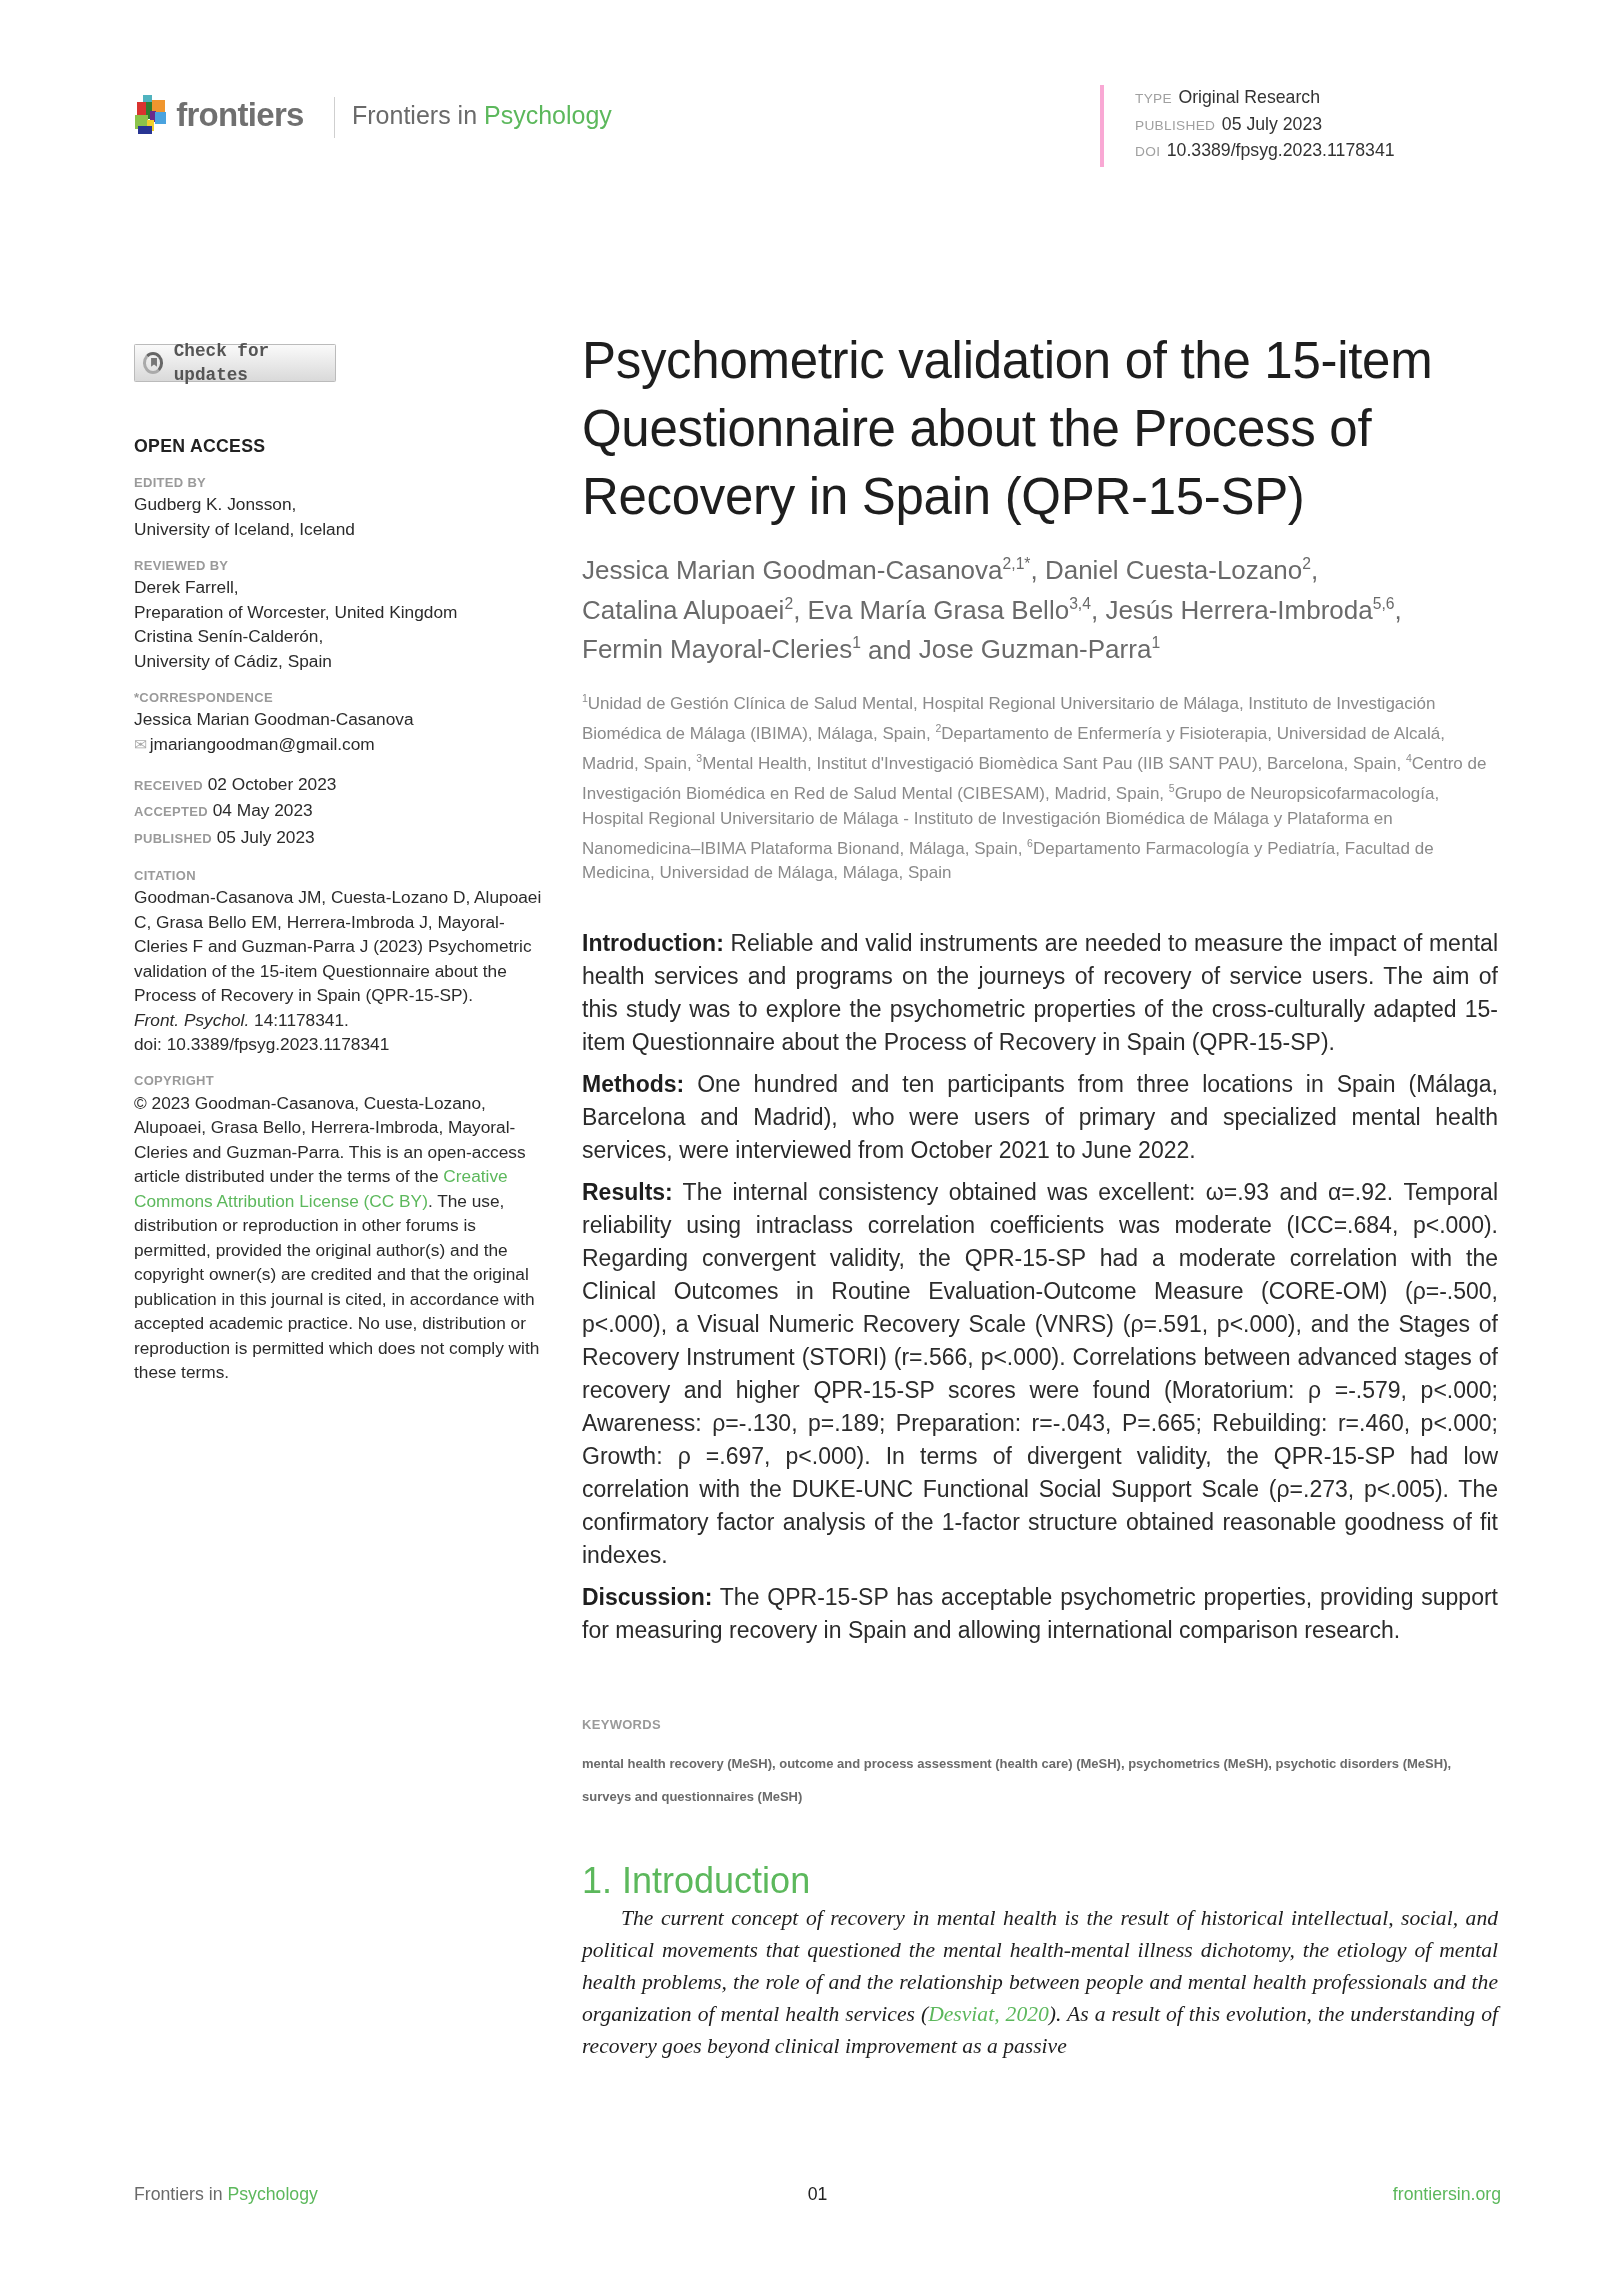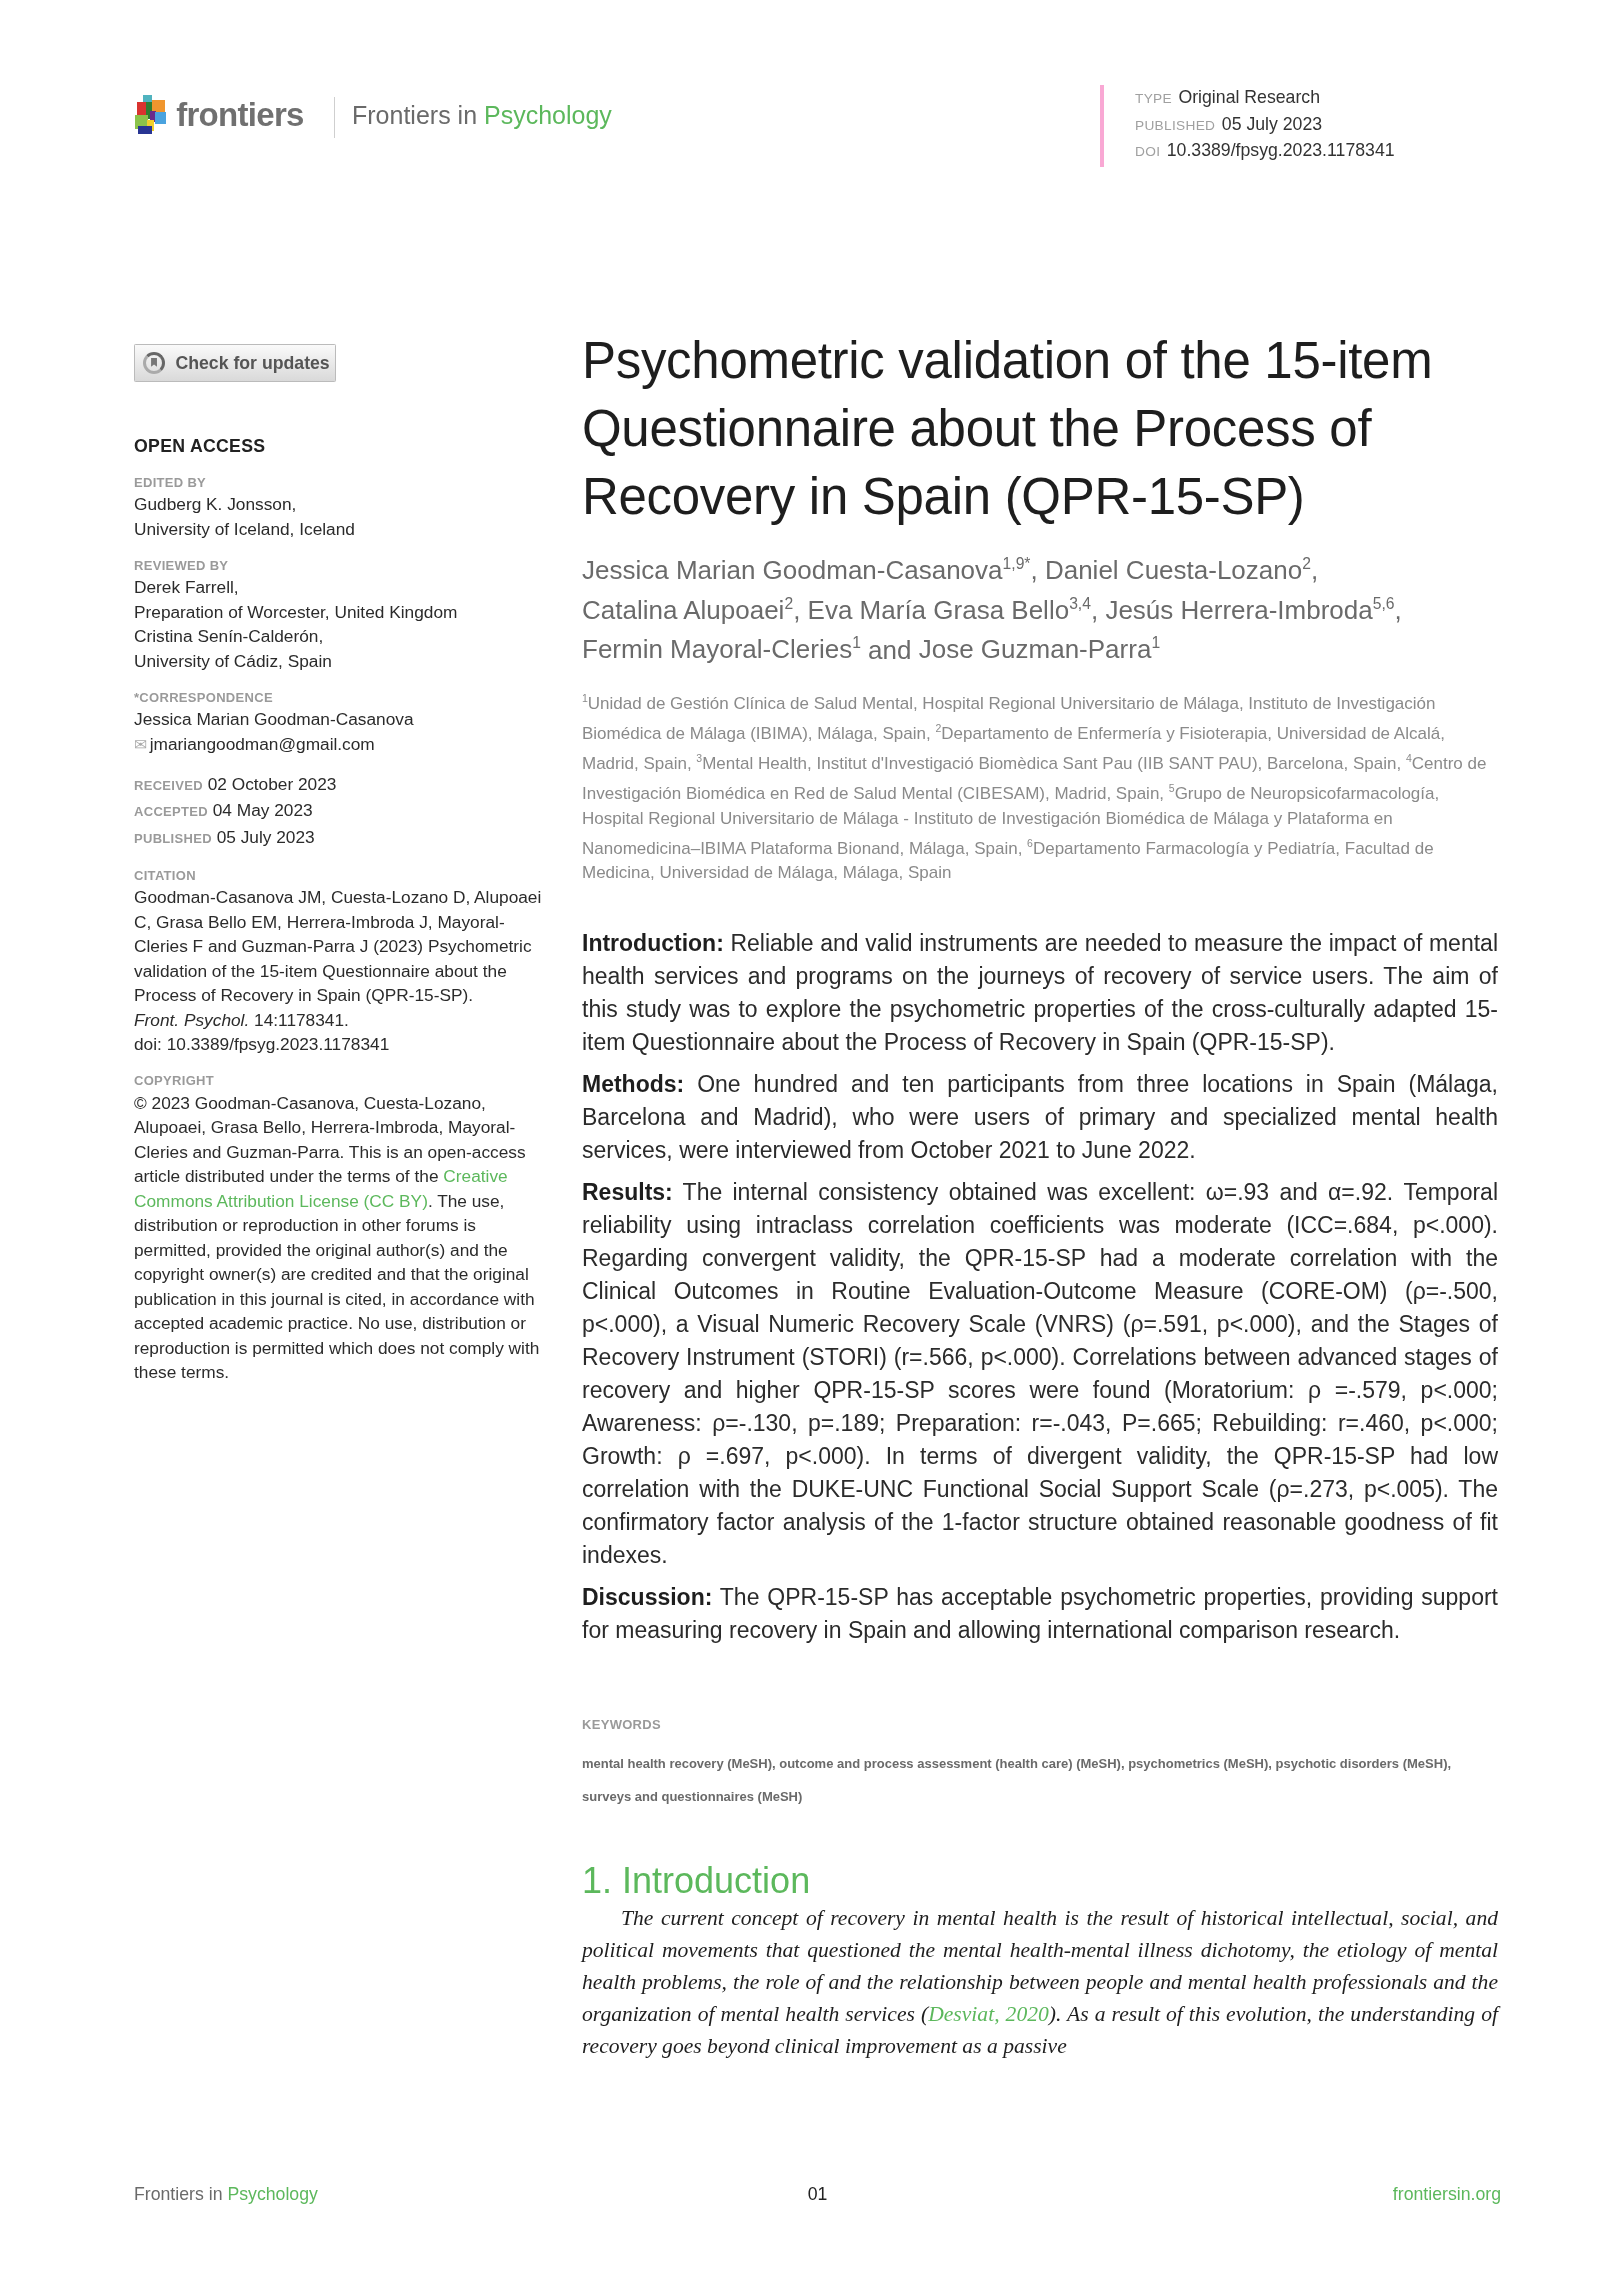--- a/index.html
+++ b/index.html
@@ -13,21 +13,21 @@
   .logo-sep { position: absolute; left: 334px; top: 97px; width: 1.3px; height: 41px; background: #cfcfcf; }
   .journal-name { position: absolute; left: 352px; top: 101px; font-size: 25px; color: #6a6a6a; }
   .journal-name .accent { color: #5cb85c; }
 
   .meta-top { position: absolute; left: 1100px; top: 85px; border-left: 4px solid #f9a8d4; padding-left: 31px; height: 82px; }
   .meta-row { font-size: 17.7px; line-height: 25.5px; color: #333; white-space: nowrap; }
   .meta-row .lbl { color: #a0a0a0; font-size: 13.7px; letter-spacing: 0.3px; margin-right: 6.5px; }
 
   
   .sidebar { position: absolute; left: 134px; top: 344px; width: 419px; font-size: 17.3px; line-height: 24.5px; color: #2b2b2b; }
-  .cfu { width: 200px; height: 36px; border: 0.7px solid #bbb; background: linear-gradient(#fafafa, #d9d9d9); display: flex; align-items: center; border-radius: 1.3px; }
+  .cfu { width: 200px; height: 36px; border: 0.7px solid #bbb; background: linear-gradient(#fafafa, #d9d9d9); display: flex; align-items: center; border-radius: 1.3px; font-family: Liberation Mono, monospace; }
   .cfu-icon { width: 22px; height: 22px; margin-left: 7.9px; border-radius: 50%; border: 3.3px solid #666; border-left-color: #aaa; border-bottom-color: #aaa; box-sizing: border-box; position: relative; }
   .cfu-icon::after { content: ""; position: absolute; left: 5.2px; top: 2.6px; width: 5.9px; height: 9.2px; background: #777; clip-path: polygon(0 0, 100% 0, 100% 100%, 50% 75%, 0 100%); }
   .cfu-label { font-size: 17.7px; color: #555; margin-left: 10.5px; font-weight: bold; }
   .open-access { margin-top: 52px; font-weight: bold; font-size: 17.7px; color: #222; letter-spacing: 0.3px; }
   .sb-label { font-size: 13px; color: #9a9a9a; font-weight: bold; letter-spacing: 0.3px; margin-top: 14.4px; line-height: 19.6px; }
   .sb-text { font-size: 17.3px; line-height: 24.5px; color: #2b2b2b; }
   .sb-inline-lbl { font-size: 13px; color: #9a9a9a; font-weight: bold; letter-spacing: 0.3px; }
   .email-icon { color: #aaa; font-size: 15.7px; margin-right: 2.6px; }
   .link { color: #5cb85c; }
   .dates { margin-top: 14.4px; }
@@ -122,21 +122,21 @@
   <div class="sb-label">COPYRIGHT</div>
   <div class="sb-text">
     <span>© 2023 Goodman-Casanova, Cuesta-Lozano, Alupoaei, Grasa Bello, Herrera-Imbroda, Mayoral-Cleries and Guzman-Parra. This is an open-access article distributed under the terms of the </span><span class="link">Creative Commons Attribution License (CC BY)</span><span>. The use, distribution or reproduction in other forums is permitted, provided the original author(s) and the copyright owner(s) are credited and that the original publication in this journal is cited, in accordance with accepted academic practice. No use, distribution or reproduction is permitted which does not comply with these terms.</span>
   </div>
 </div>
 
 <div class="main">
   <h1 class="title">Psychometric validation of the 15-item Questionnaire about the Process of Recovery in Spain (QPR-15-SP)</h1>
 
   <div class="authors">
-    <span><span>Jessica Marian Goodman-Casanova</span><sup>1,9*</sup></span><span>, </span><span><span>Daniel Cuesta-Lozano</span><sup>2</sup></span><span>, </span><br>
+    <span><span>Jessica Marian Goodman-Casanova</span><sup>2,1*</sup></span><span>, </span><span><span>Daniel Cuesta-Lozano</span><sup>2</sup></span><span>, </span><br>
     <span><span>Catalina Alupoaei</span><sup>2</sup></span><span>, </span><span><span>Eva María Grasa Bello</span><sup>3,4</sup></span><span>, </span><span><span>Jesús Herrera-Imbroda</span><sup>5,6</sup></span><span>, </span><br>
     <span><span>Fermin Mayoral-Cleries</span><sup>1</sup></span><span> and </span><span><span>Jose Guzman-Parra</span><sup>1</sup></span>
   </div>
 
   <div class="affils">
     <sup>1</sup><span>Unidad de Gestión Clínica de Salud Mental, Hospital Regional Universitario de Málaga, Instituto de Investigación Biomédica de Málaga (IBIMA), Málaga, Spain, </span><sup>2</sup><span>Departamento de Enfermería y Fisioterapia, Universidad de Alcalá, Madrid, Spain, </span><sup>3</sup><span>Mental Health, Institut d'Investigació Biomèdica Sant Pau (IIB SANT PAU), Barcelona, Spain, </span><sup>4</sup><span>Centro de Investigación Biomédica en Red de Salud Mental (CIBESAM), Madrid, Spain, </span><sup>5</sup><span>Grupo de Neuropsicofarmacología, Hospital Regional Universitario de Málaga - Instituto de Investigación Biomédica de Málaga y Plataforma en Nanomedicina–IBIMA Plataforma Bionand, Málaga, Spain, </span><sup>6</sup><span>Departamento Farmacología y Pediatría, Facultad de Medicina, Universidad de Málaga, Málaga, Spain</span>
   </div>
 
   <div class="abstract">
     <p><b>Introduction:</b><span> Reliable and valid instruments are needed to measure the impact of mental health services and programs on the journeys of recovery of service users. The aim of this study was to explore the psychometric properties of the cross-culturally adapted 15-item Questionnaire about the Process of Recovery in Spain (QPR-15-SP).</span></p>

